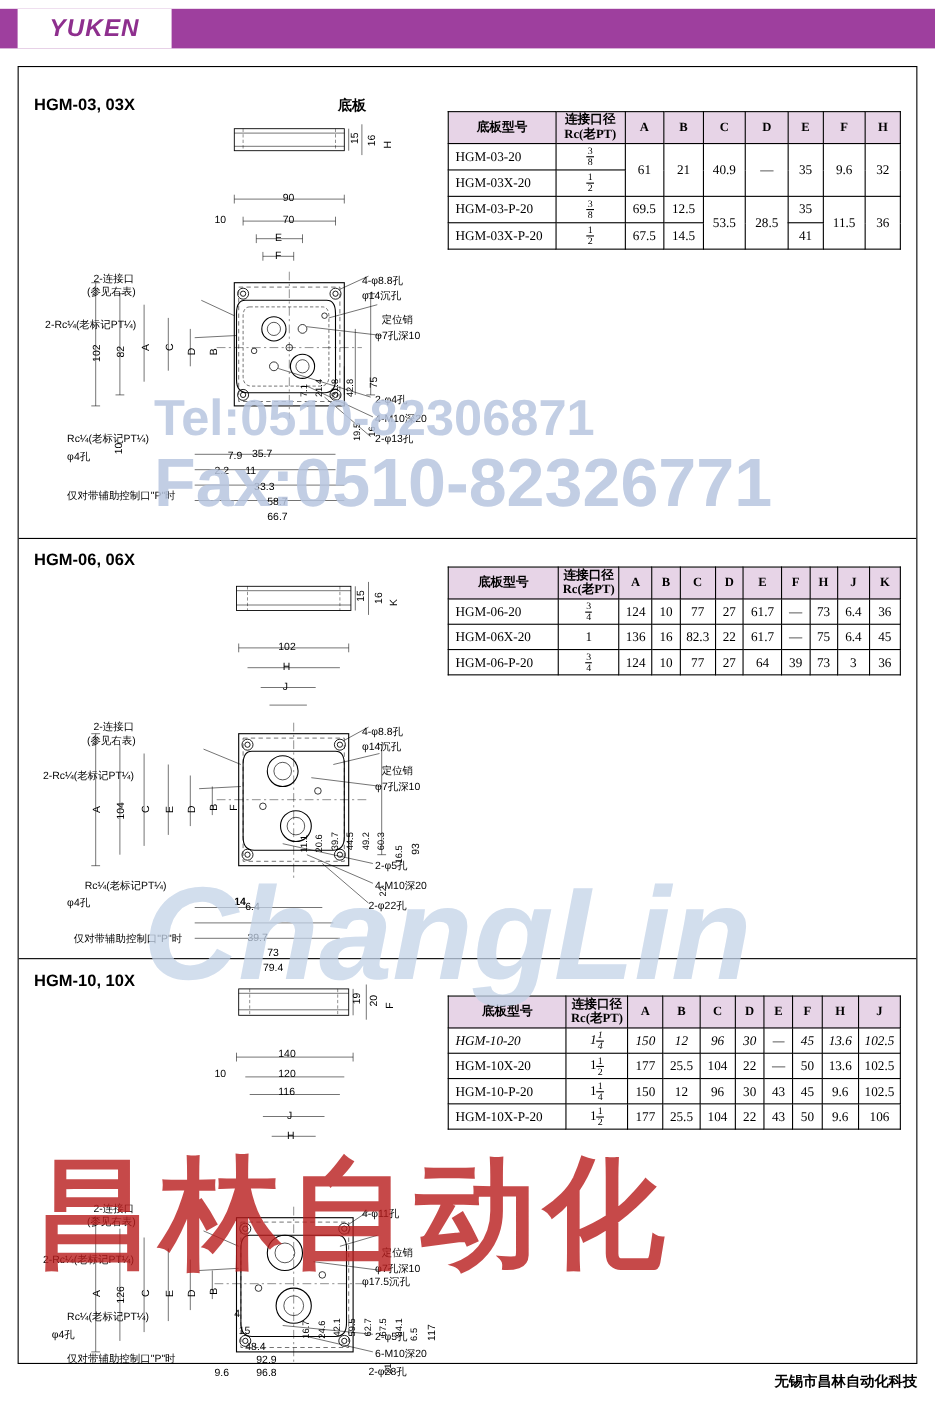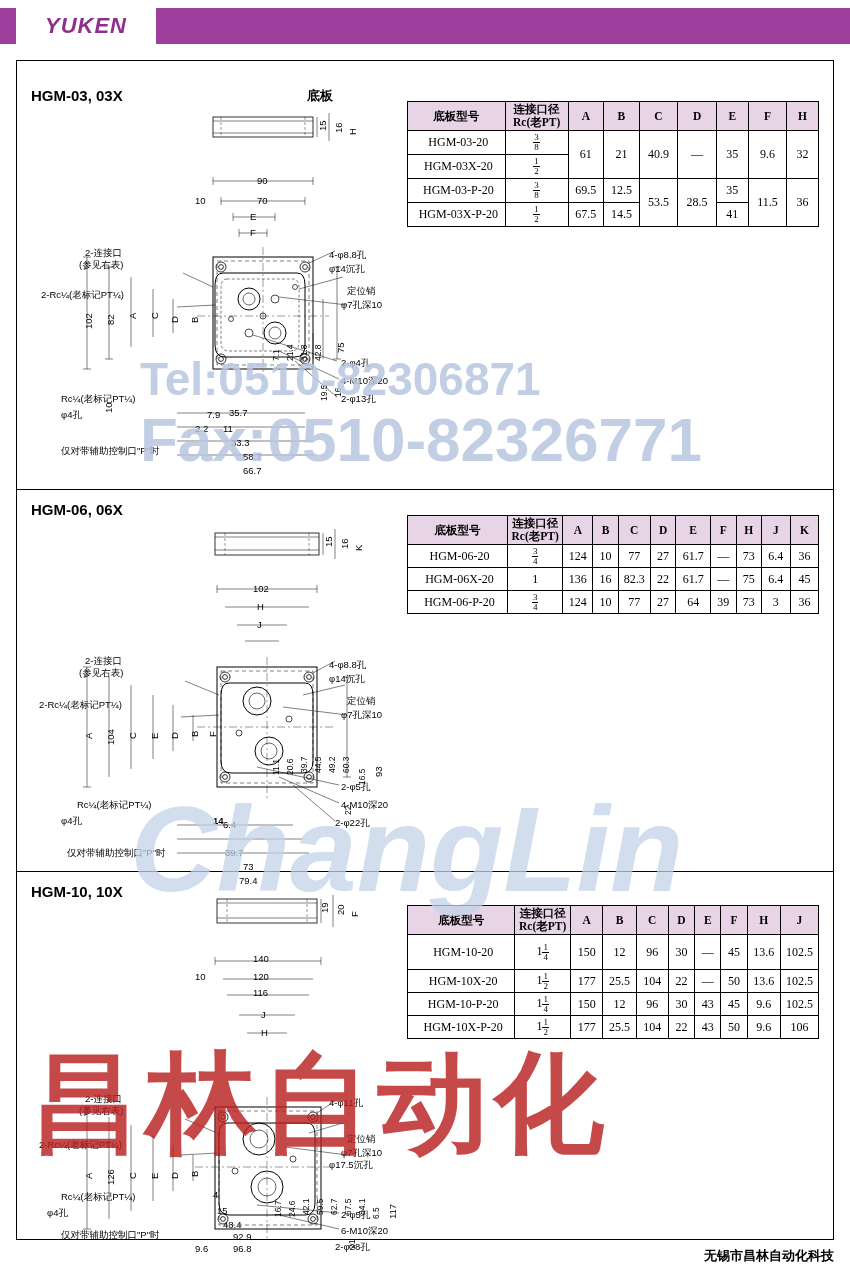--- a/index.html
+++ b/index.html
@@ -91,21 +91,21 @@
     padding: 1px 2px;
     font-weight: normal;
   }
   table.spec thead th {
     background: #e7d4e7;
     font-weight: bold;
     font-size: 11.5px;
     line-height: 1.15;
   }
   table.spec td.model {
-    text-align: center;
+    text-align: left;
     padding-left: 6px;
     white-space: nowrap;
     font-size: 12px;
   }
   .frac {
     display: inline-block;
     vertical-align: middle;
     text-align: center;
     font-size: 9px;
     line-height: 1.05;
@@ -668,21 +668,21 @@
           <th style="width:32px;">B</th>
           <th style="width:32px;">C</th>
           <th style="width:26px;">D</th>
           <th style="width:26px;">E</th>
           <th style="width:26px;">F</th>
           <th style="width:32px;">H</th>
           <th style="width:36px;">J</th>
         </tr>
       </thead>
       <tbody>
-        <tr style="height:35px;">
+        <tr style="height:23px;font-style:italic;">
           <td class="model">HGM-10-20</td>
           <td><span class="mixed"><span>1</span><span class="frac"><span class="num">1</span><span class="den">4</span></span></span></td>
           <td>150</td>
           <td>12</td>
           <td>96</td>
           <td>30</td>
           <td>—</td>
           <td>45</td>
           <td>13.6</td>
           <td>102.5</td>

